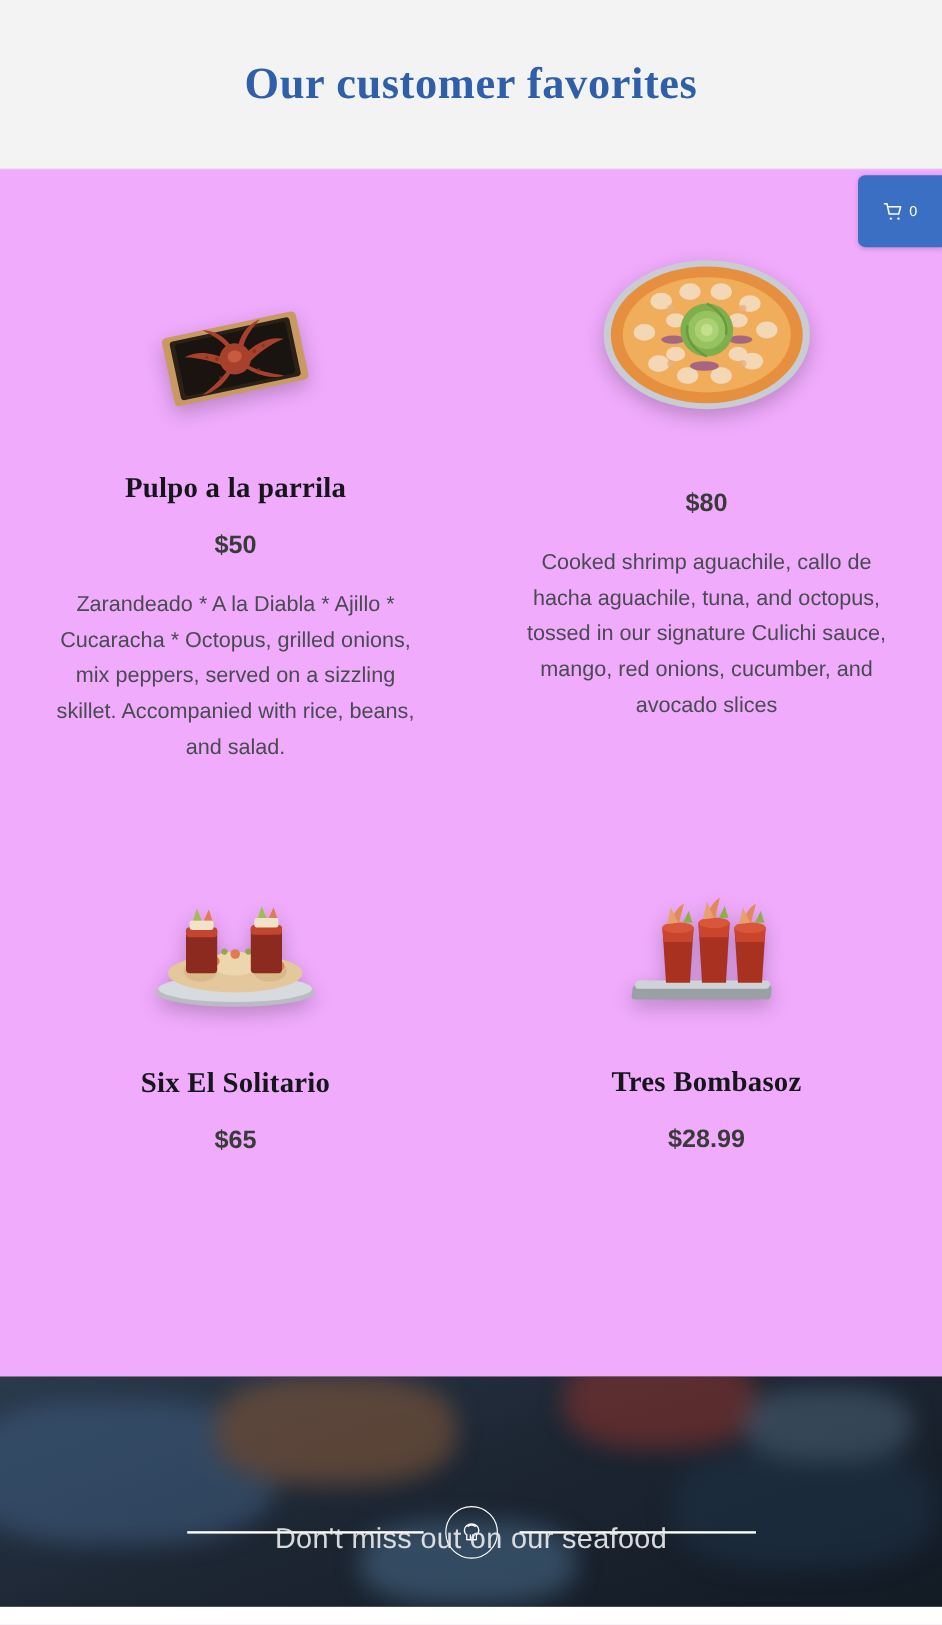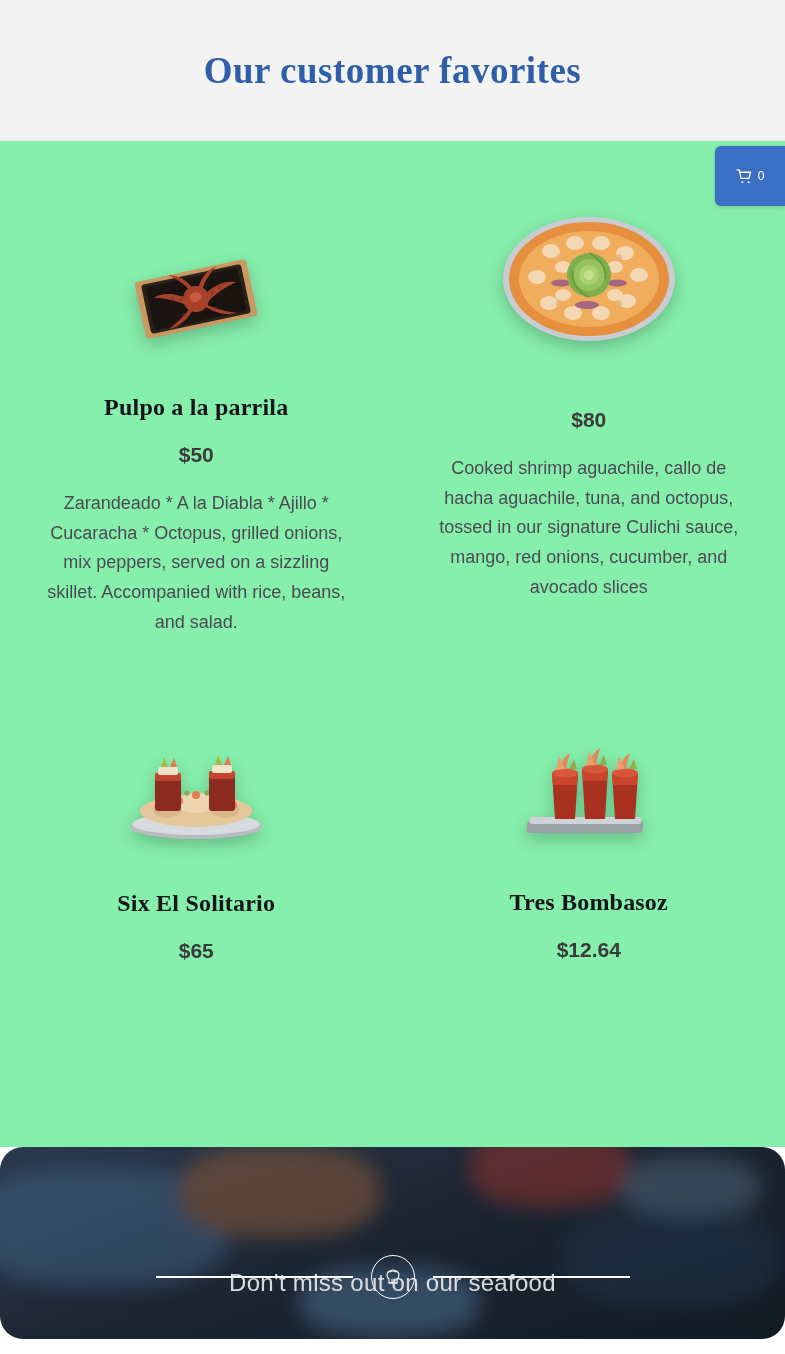--- a/index.html
+++ b/index.html
@@ -54,21 +54,21 @@
     box-shadow: 0 1px 4px rgba(0,0,0,0.18);
   }
   .cart-button svg { display: block; }
   .cart-count {
     font-size: 12px;
     color: #ffffff;
   }
 
   
   .menu-section {
-    background: #86efac;
+    background: #f0abfc;
     padding: 30px 0 60px 0;
     height: 1006px;
   }
   .menu-grid {
     display: grid;
     grid-template-columns: 1fr 1fr;
     column-gap: 0px;
   }
   .menu-item {
     padding: 10px 36px 30px 36px;
@@ -111,21 +111,20 @@
 
   
   .dish { filter: drop-shadow(0 6px 8px rgba(0,0,0,0.22)); }
 
   
   .footer-banner {
     position: relative;
     height: 192px;
     background: linear-gradient(160deg, #2b3a4d 0%, #1d2633 45%, #121a24 100%);
     overflow: hidden;
-    border-radius: 23px;
   }
   .footer-blur {
     position: absolute;
     inset: 0;
     opacity: 0.55;
     filter: blur(10px);
   }
   .blob { position: absolute; border-radius: 40%; }
   .b1 { width: 260px; height: 120px; background: #3f5d80; left: -30px; top: 20px; }
   .b2 { width: 200px; height: 90px; background: #8a5a3a; left: 180px; top: 0px; }
@@ -354,21 +353,21 @@
               <path d="M98 34 h26 l-3 46 h-20 z" fill="#a8311f"></path>
               <path d="M98 34 h26 l-1 12 h-24 z" fill="#c9462c"></path>
               <ellipse cx="111" cy="34" rx="13" ry="4.5" fill="#d8573a"></ellipse>
               <path d="M104 30 q5 -12 12 -16 q-3 11 -4 16 z" fill="#e08a5c"></path>
               <path d="M102 31 l3 -14 l6 13 z" fill="#e8a06f"></path>
               <path d="M115 30 l5 -10 l3 10 z" fill="#8fae4a"></path>
             </g>
           </svg>
         </div>
         <h2 class="item-name">Tres Bombasoz</h2>
-        <p class="item-price">$12.64</p>
+        <p class="item-price">$28.99</p>
       </div>
     </div>
   </div>
 </div>
 
 <div class="footer-banner">
   <div class="footer-blur">
     <span class="blob b1"></span>
     <span class="blob b2"></span>
     <span class="blob b3"></span>

